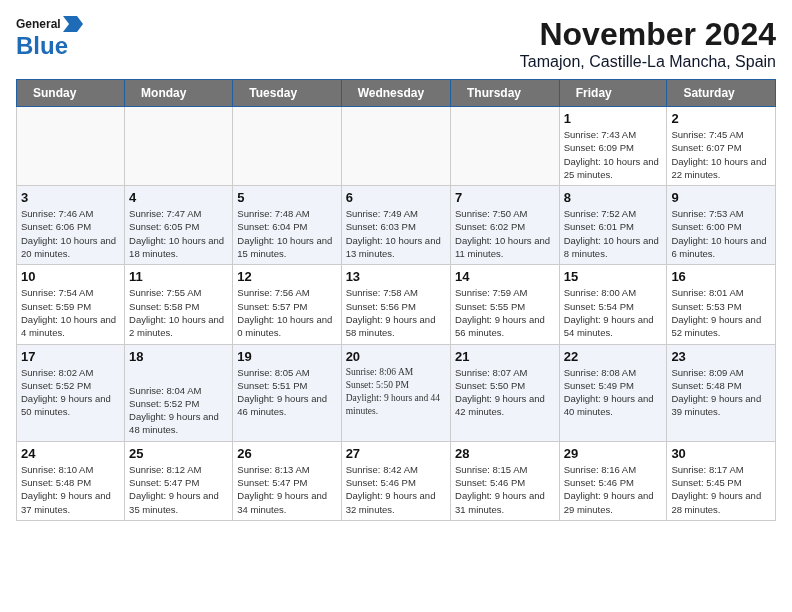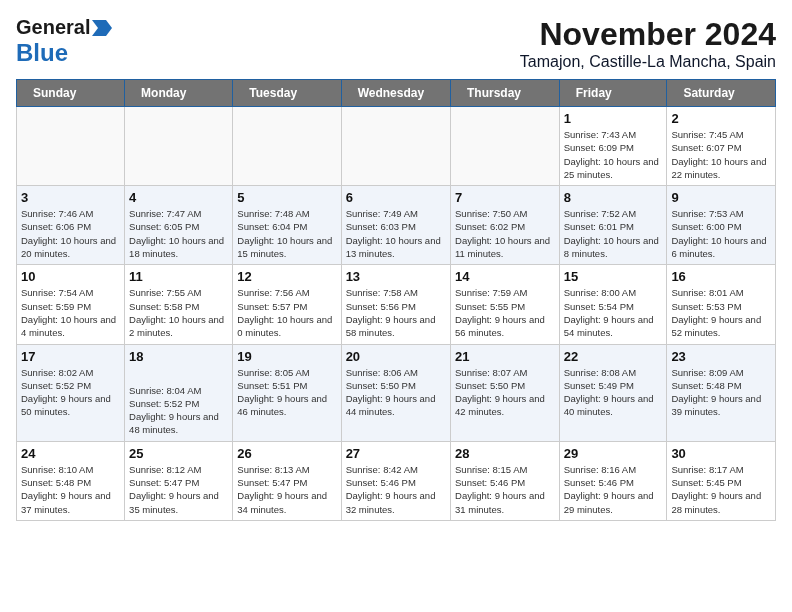--- a/index.html
+++ b/index.html
@@ -75,21 +75,21 @@
     .day-info {
       font-size: 9.5px;
       color: #333;
       line-height: 1.4;
     }
     .logo-wrapper {
       display: flex;
       align-items: center;
     }
     .logo-text-general {
-      font-size: 20px;
+      font-size: 12px;
       font-weight: bold;
       color: #1a1a1a;
     }
     .logo-text-blue {
       font-size: 24px;
       font-weight: bold;
       color: #1e6bb8;
     }
     .logo-icon {
       width: 20px;
@@ -250,21 +250,21 @@
 Daylight: 9 hours and 48 minutes.</div>
         </td>
         <td>
           <span class="day-number">19</span>
           <div class="day-info" style="white-space: pre-line;">Sunrise: 8:05 AM
 Sunset: 5:51 PM
 Daylight: 9 hours and 46 minutes.</div>
         </td>
         <td>
           <span class="day-number">20</span>
-          <div class="day-info" style="white-space: pre-line;">Sunrise: 8:06 AM
+          <div class="day-info" style="white-space: pre-line; font-family: Liberation Serif, serif;">Sunrise: 8:06 AM
 Sunset: 5:50 PM
 Daylight: 9 hours and 44 minutes.</div>
         </td>
         <td>
           <span class="day-number">21</span>
           <div class="day-info" style="white-space: pre-line;">Sunrise: 8:07 AM
 Sunset: 5:50 PM
 Daylight: 9 hours and 42 minutes.</div>
         </td>
         <td>

